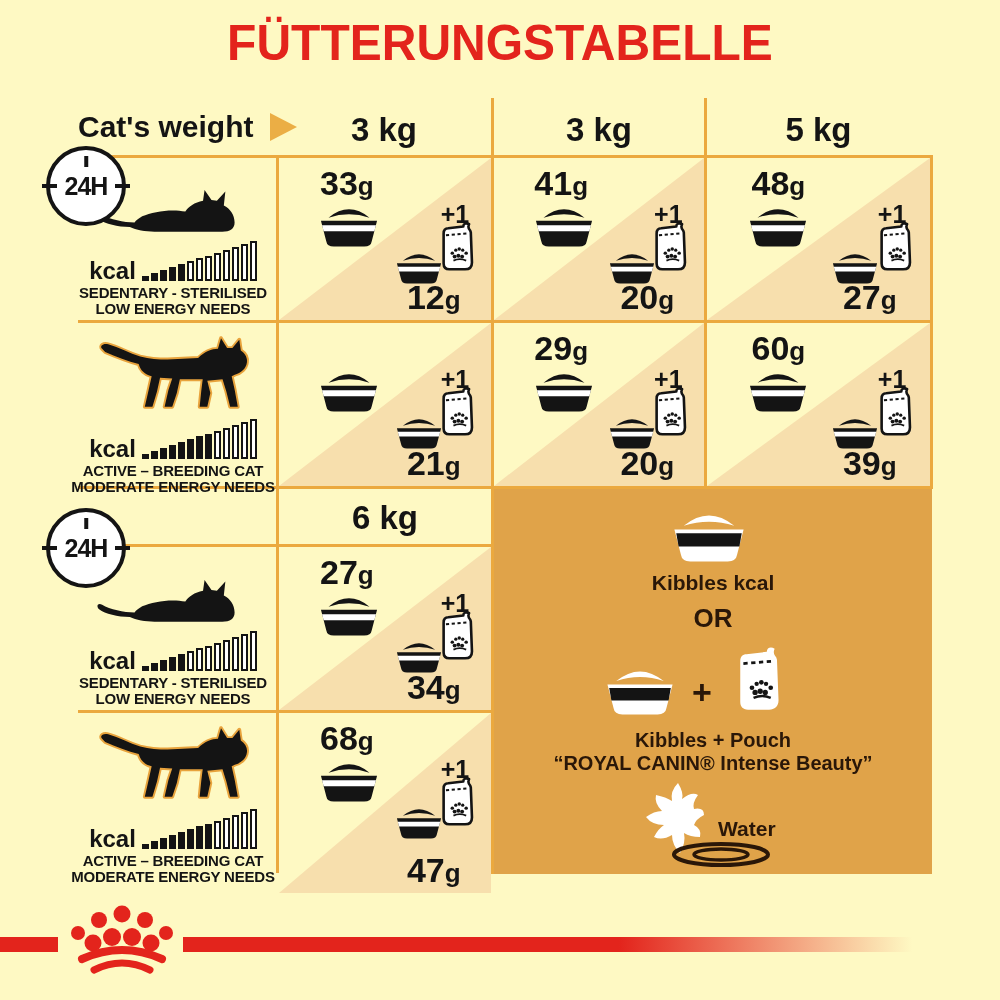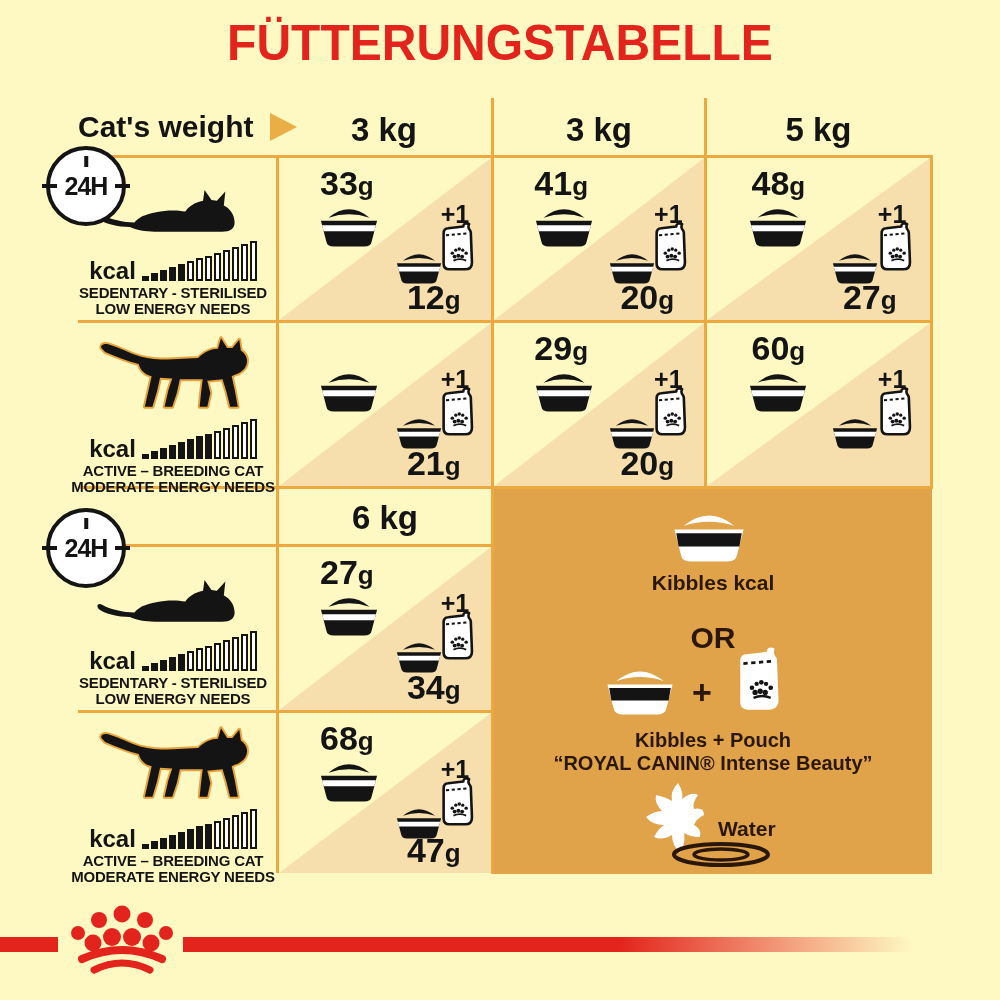--- a/index.html
+++ b/index.html
@@ -69,21 +69,21 @@
     font-size:25px;font-weight:800}
   .pouch{position:absolute;right:7%;top:64px;width:37px;height:53px}
 
   
   .panel{position:absolute;left:494px;top:489px;width:438px;height:385px;
     background:var(--panel-gold);z-index:2;color:var(--panel-text)}
   .panel>*{position:absolute}
   .p-txt{left:0;width:100%;text-align:center;font-weight:800}
   .p-bowl1{left:168px;top:20px;width:94px;height:58px}
   .p-kibbles{top:82px;font-size:21px}
-  .p-or{top:132px;font-size:30px}
+  .p-or{top:114px;font-size:26px}
   .p-bowl2{left:102px;top:176px;width:88px;height:55px}
   .p-plus{left:198px;top:184px;font-size:34px;font-weight:800}
   .p-pouch{left:240px;top:158px;width:50px;height:69px}
   .p-line1{top:240px;font-size:20px}
   .p-line2{top:263px;font-size:20px}
   .p-splash{left:150px;top:294px;width:62px;height:74px}
   .p-water{left:224px;top:328px;font-size:21px;font-weight:700}
   .p-dish{left:176px;top:352px;width:102px;height:27px}
 
   
@@ -386,39 +386,40 @@
     <svg class="bowl-lg">
         <use href="#bowl-dark"></use>
       </svg>
     <div class="plus1">+1</div>
     <svg class="pouch">
         <use href="#pouch-dark"></use>
       </svg>
     <svg class="bowl-sm">
         <use href="#bowl-dark"></use>
       </svg>
+    <div class="amt mix"><span>39</span><span class="u">g</span></div>
   </div>
 
   <div class="cell" style="left:279px;top:547px;width:212px;height:163px">
     <div class="tri"></div>
     <div class="amt kib"><span>27</span><span class="u">g</span></div>
     <svg class="bowl-lg">
         <use href="#bowl-dark"></use>
       </svg>
     <div class="plus1">+1</div>
     <svg class="pouch">
         <use href="#pouch-dark"></use>
       </svg>
     <svg class="bowl-sm">
         <use href="#bowl-dark"></use>
       </svg>
     <div class="amt mix"><span>34</span><span class="u">g</span></div>
   </div>
 
-  <div class="cell" style="left:279px;top:713px;width:212px;height:160px">
+  <div class="cell" style="left:279px;top:713px;width:212px;height:180px">
     <div class="tri"></div>
     <div class="amt kib"><span>68</span><span class="u">g</span></div>
     <svg class="bowl-lg">
         <use href="#bowl-dark"></use>
       </svg>
     <div class="plus1">+1</div>
     <svg class="pouch">
         <use href="#pouch-dark"></use>
       </svg>
     <svg class="bowl-sm">

